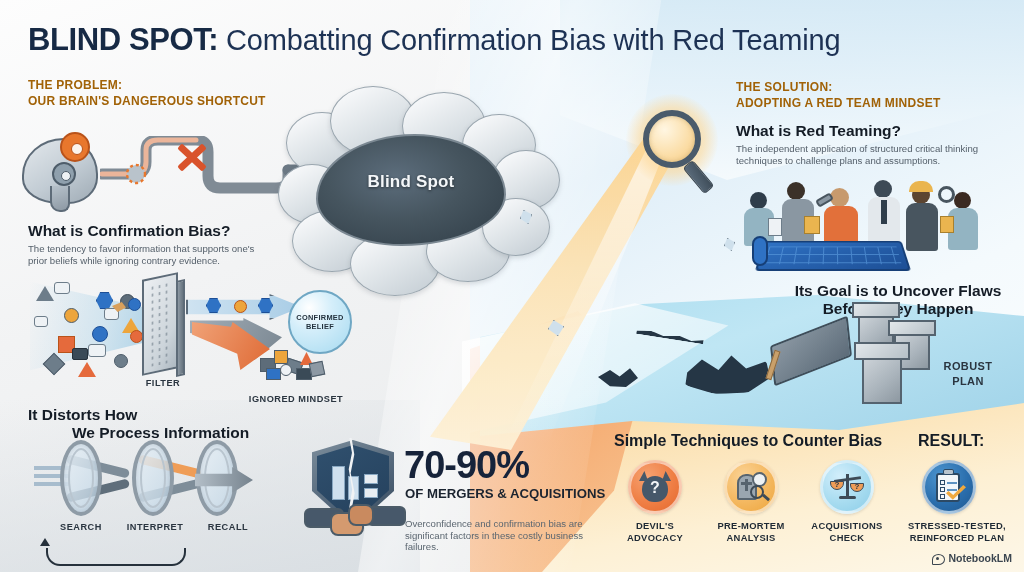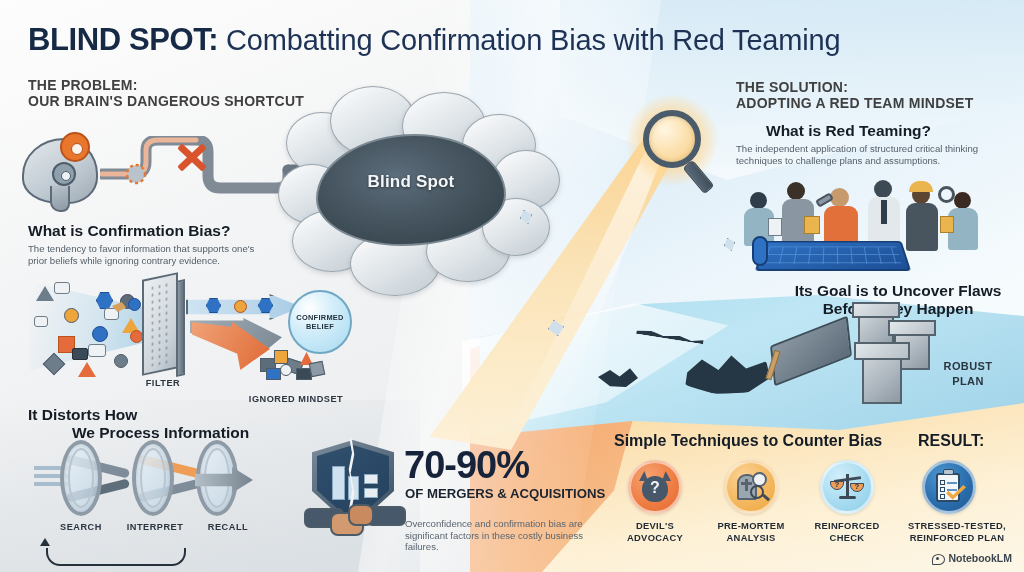--- a/index.html
+++ b/index.html
@@ -111,22 +111,22 @@
   }
   .mag-handle {
     position: absolute; left: 692px; top: 160px; width: 13px; height: 34px;
     background: linear-gradient(100deg,#5b6c7c,#3e4c58);
     border: 1.6px solid #37434e; border-radius: 4px;
     transform: rotate(-40deg);
   }
 
   
   .kicker {
-    position: absolute; font-weight: 700; color: #404040;
-    font-size: 14px; line-height: 15.5px; letter-spacing: .25px;
+    position: absolute; font-weight: 700; color: #a16207;
+    font-size: 12px; line-height: 15.5px; letter-spacing: .25px;
   }
   .h2 {
     position: absolute; font-weight: 700; color: #141c26;
     font-size: 15.5px; line-height: 18px;
   }
   .body {
     position: absolute; color: #55606b; font-size: 9.6px; line-height: 11.6px;
     font-weight: 500;
   }
   .caps {
@@ -541,21 +541,21 @@
   <div class="stat-num">70-90%</div>
   <div class="stat-sub">
     <div>OF MERGERS &amp; ACQUISITIONS</div>
   </div>
   <div class="stat-body">Overconfidence and confirmation bias are significant factors in these costly business failures.</div>
 
   <div class="kicker" style="left:736px; top:80px;">
     <div>THE SOLUTION:</div>
     <div>ADOPTING A RED TEAM MINDSET</div>
   </div>
-  <div class="h2" style="left:736px; top:122px;margin-left:30px;">What is Red Teaming?</div>
+  <div class="h2" style="left:736px; top:122px;">What is Red Teaming?</div>
   <div class="body" style="left:736px; top:143px; width:268px;">The independent application of structured critical thinking techniques to challenge plans and assumptions.</div>
 
   <div>
     <div class="person" style="left:744px;top:192px;">
       <div class="head" style="left:6px;  top:0;  width:17px; height:17px; background:#2f3d4a;"></div>
       <div class="body-s" style="left:0px;  top:16px; width:30px; height:38px; background:#93b4c2;"></div>
       <div style="position:absolute;left:24px;top:26px;width:14px;height:18px;background:#eef2f5;border:1.5px solid #6d7d8a;"></div>
     </div>
     <div class="person" style="left:782px;top:182px;">
       <div class="head" style="left:5px;  top:0;  width:18px; height:18px; background:#3b3129;"></div>
@@ -645,21 +645,21 @@
       <div style="position:absolute;left:16px;top:2px;width:3px;height:24px;background:#3d4a56;"></div>
       <div style="position:absolute;left:4px;top:6px;width:27px;height:2.6px;background:#3d4a56;transform:rotate(-8deg);"></div>
       <div style="position:absolute;left:9px;top:24px;width:17px;height:3px;background:#3d4a56;border-radius:2px;"></div>
       <div style="position:absolute;left:0px;top:9px;width:14px;height:9px;background:#ef9d57;border:1.6px solid #3d4a56;border-radius:0 0 8px 8px;"></div>
       <div style="position:absolute;left:20px;top:11px;width:14px;height:9px;background:#ef9d57;border:1.6px solid #3d4a56;border-radius:0 0 8px 8px;"></div>
       <div style="position:absolute;left:0px;top:8px;width:14px;text-align:center;color:#2c3742;font-size:8px;font-weight:700;">?</div>
       <div style="position:absolute;left:20px;top:10px;width:14px;text-align:center;color:#2c3742;font-size:8px;font-weight:700;">?</div>
     </div>
   </div>
   <div class="tlabel" style="left:797px; top:520px;">
-    <div>REINFORCED</div>
+    <div>ACQUISITIONS</div>
     <div>CHECK</div>
   </div>
 
   <div class="tcircle" style="left:922px; top:460px; background:radial-gradient(circle at 34% 28%, #4d95cf 0%, #2b6fae 55%, #1e5891 100%);">
     <div style="position:relative;width:32px;height:34px;">
       <div style="position:absolute;left:3px;top:3px;width:24px;height:29px;background:#f3f7fa;border:2px solid #2c4a66;border-radius:3px;"></div>
       <div style="position:absolute;left:10px;top:-1px;width:11px;height:6px;background:#b8c4ce;border:1.6px solid #2c4a66;border-radius:2px;"></div>
       <div style="position:absolute;left:7px;top:10px;width:5px;height:5px;border:1.4px solid #2c4a66;"></div>
       <div style="position:absolute;left:7px;top:17px;width:5px;height:5px;border:1.4px solid #2c4a66;"></div>
       <div style="position:absolute;left:7px;top:24px;width:5px;height:5px;border:1.4px solid #2c4a66;"></div>

